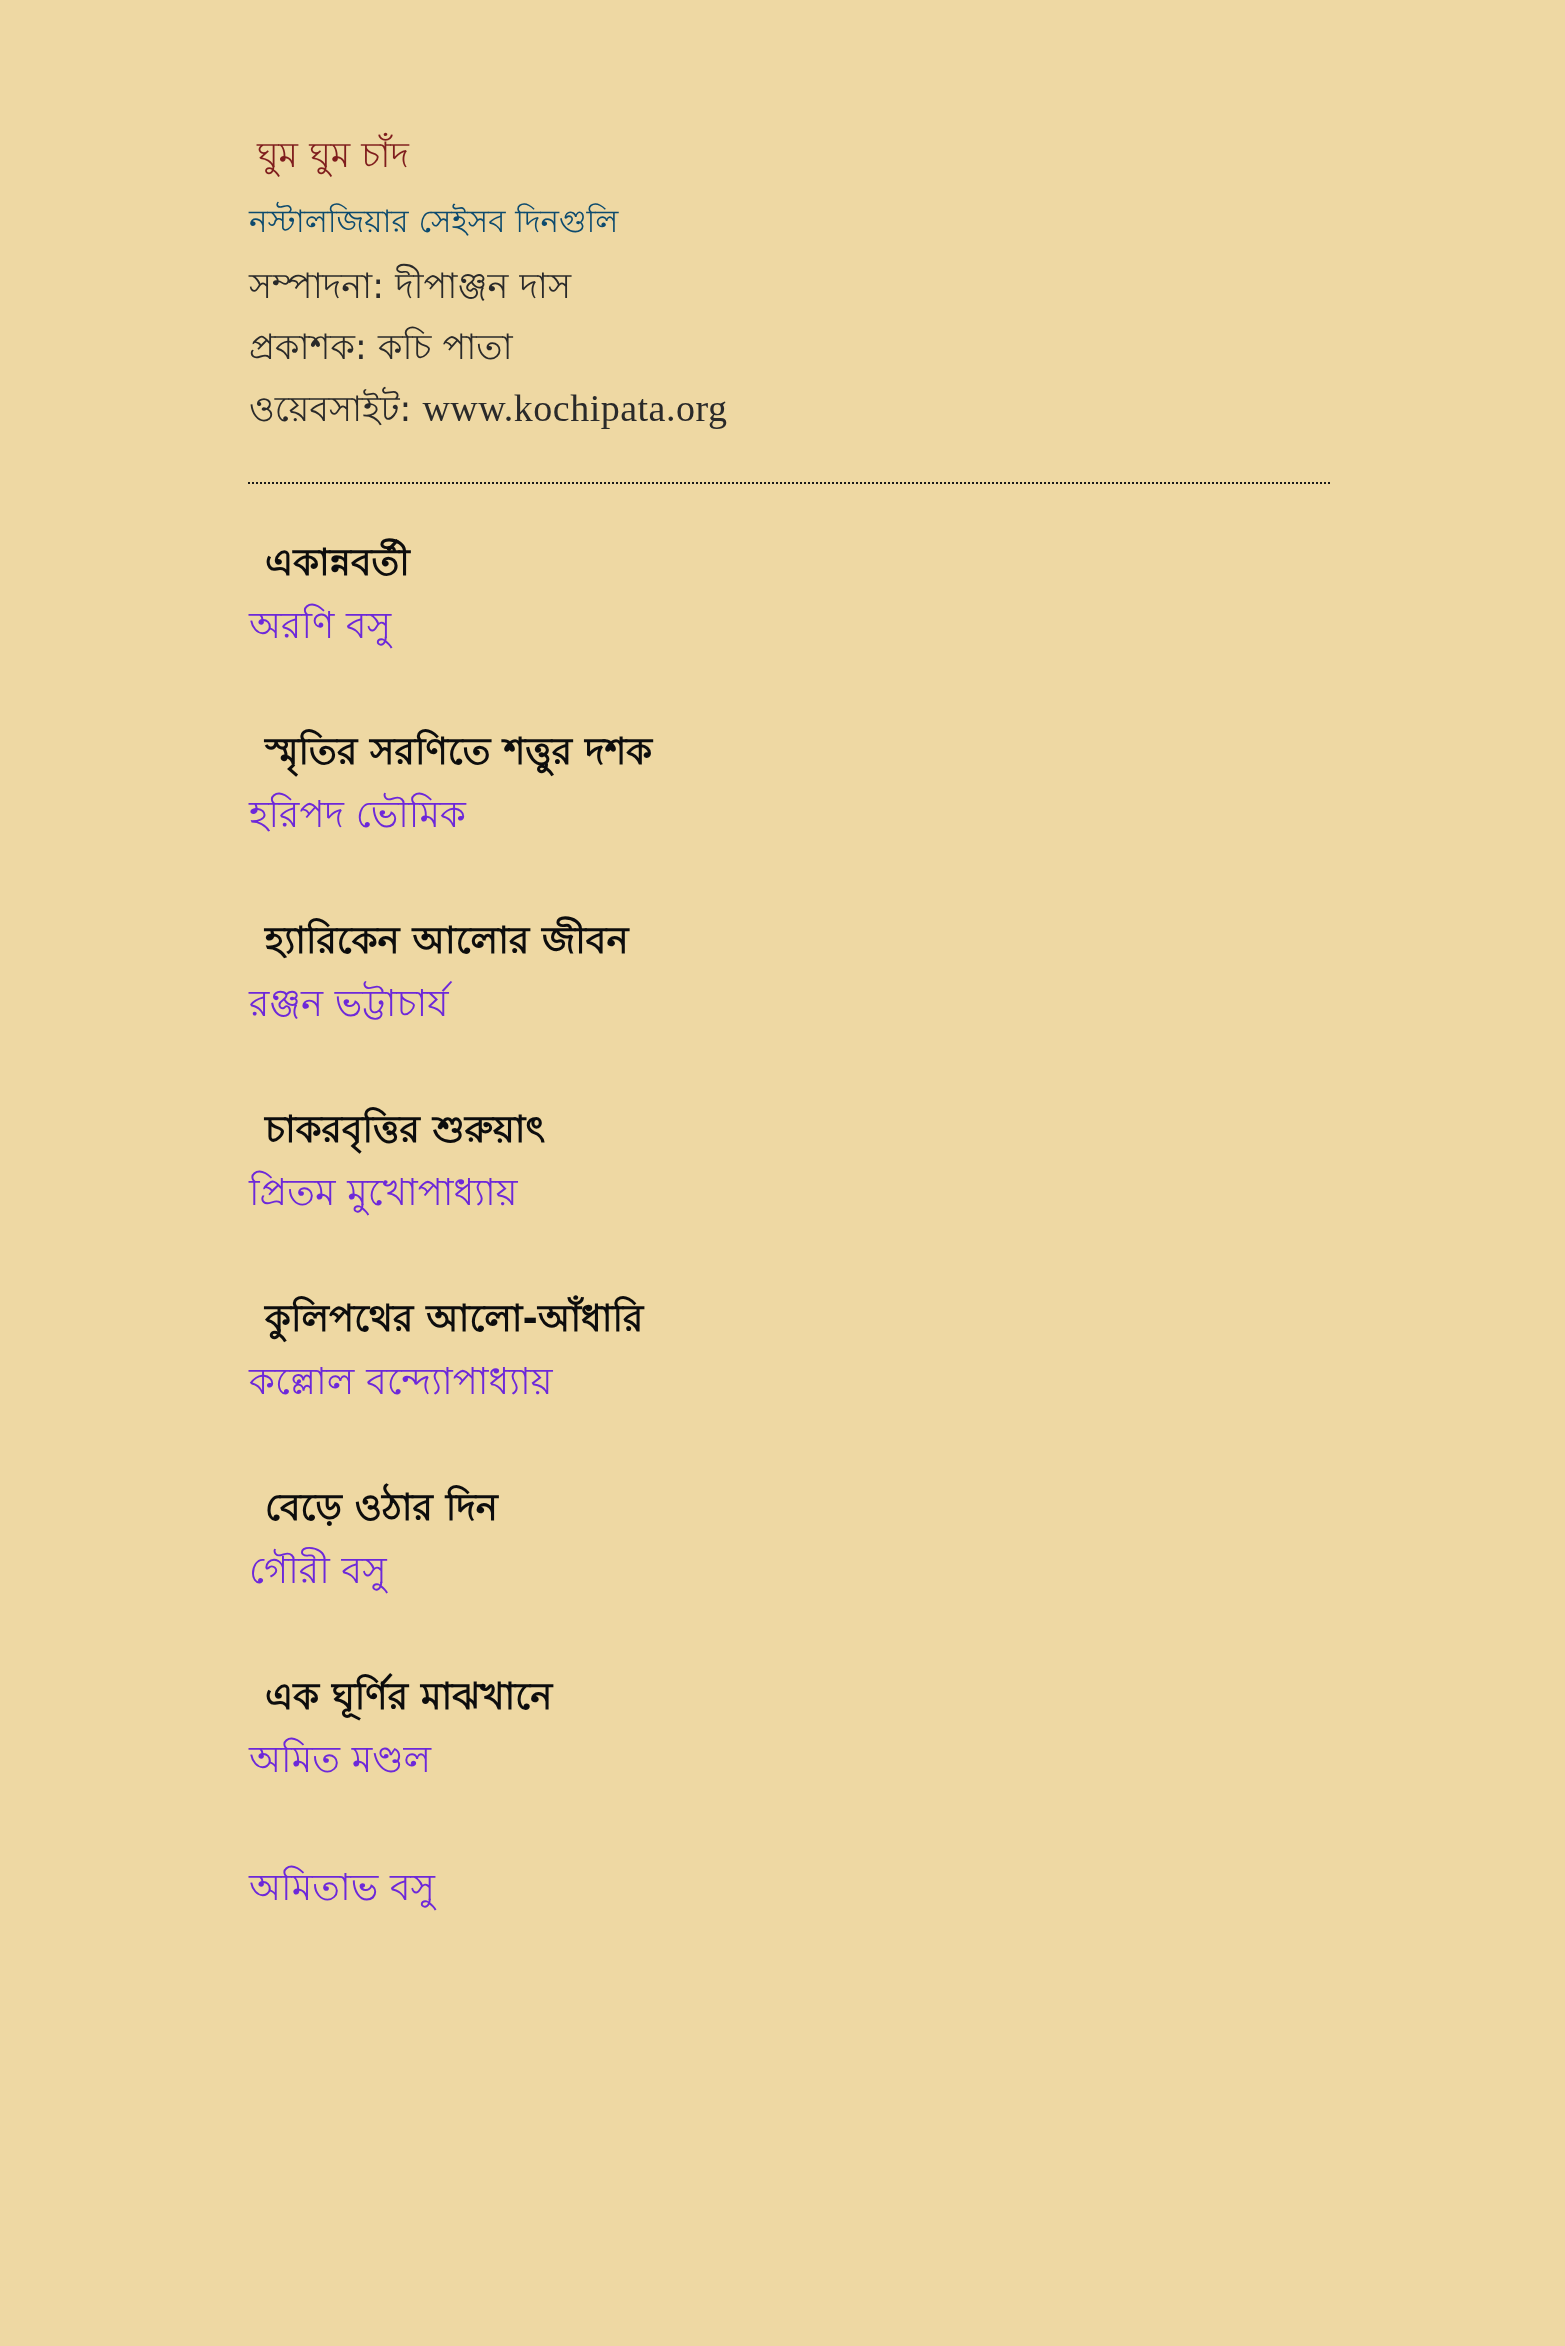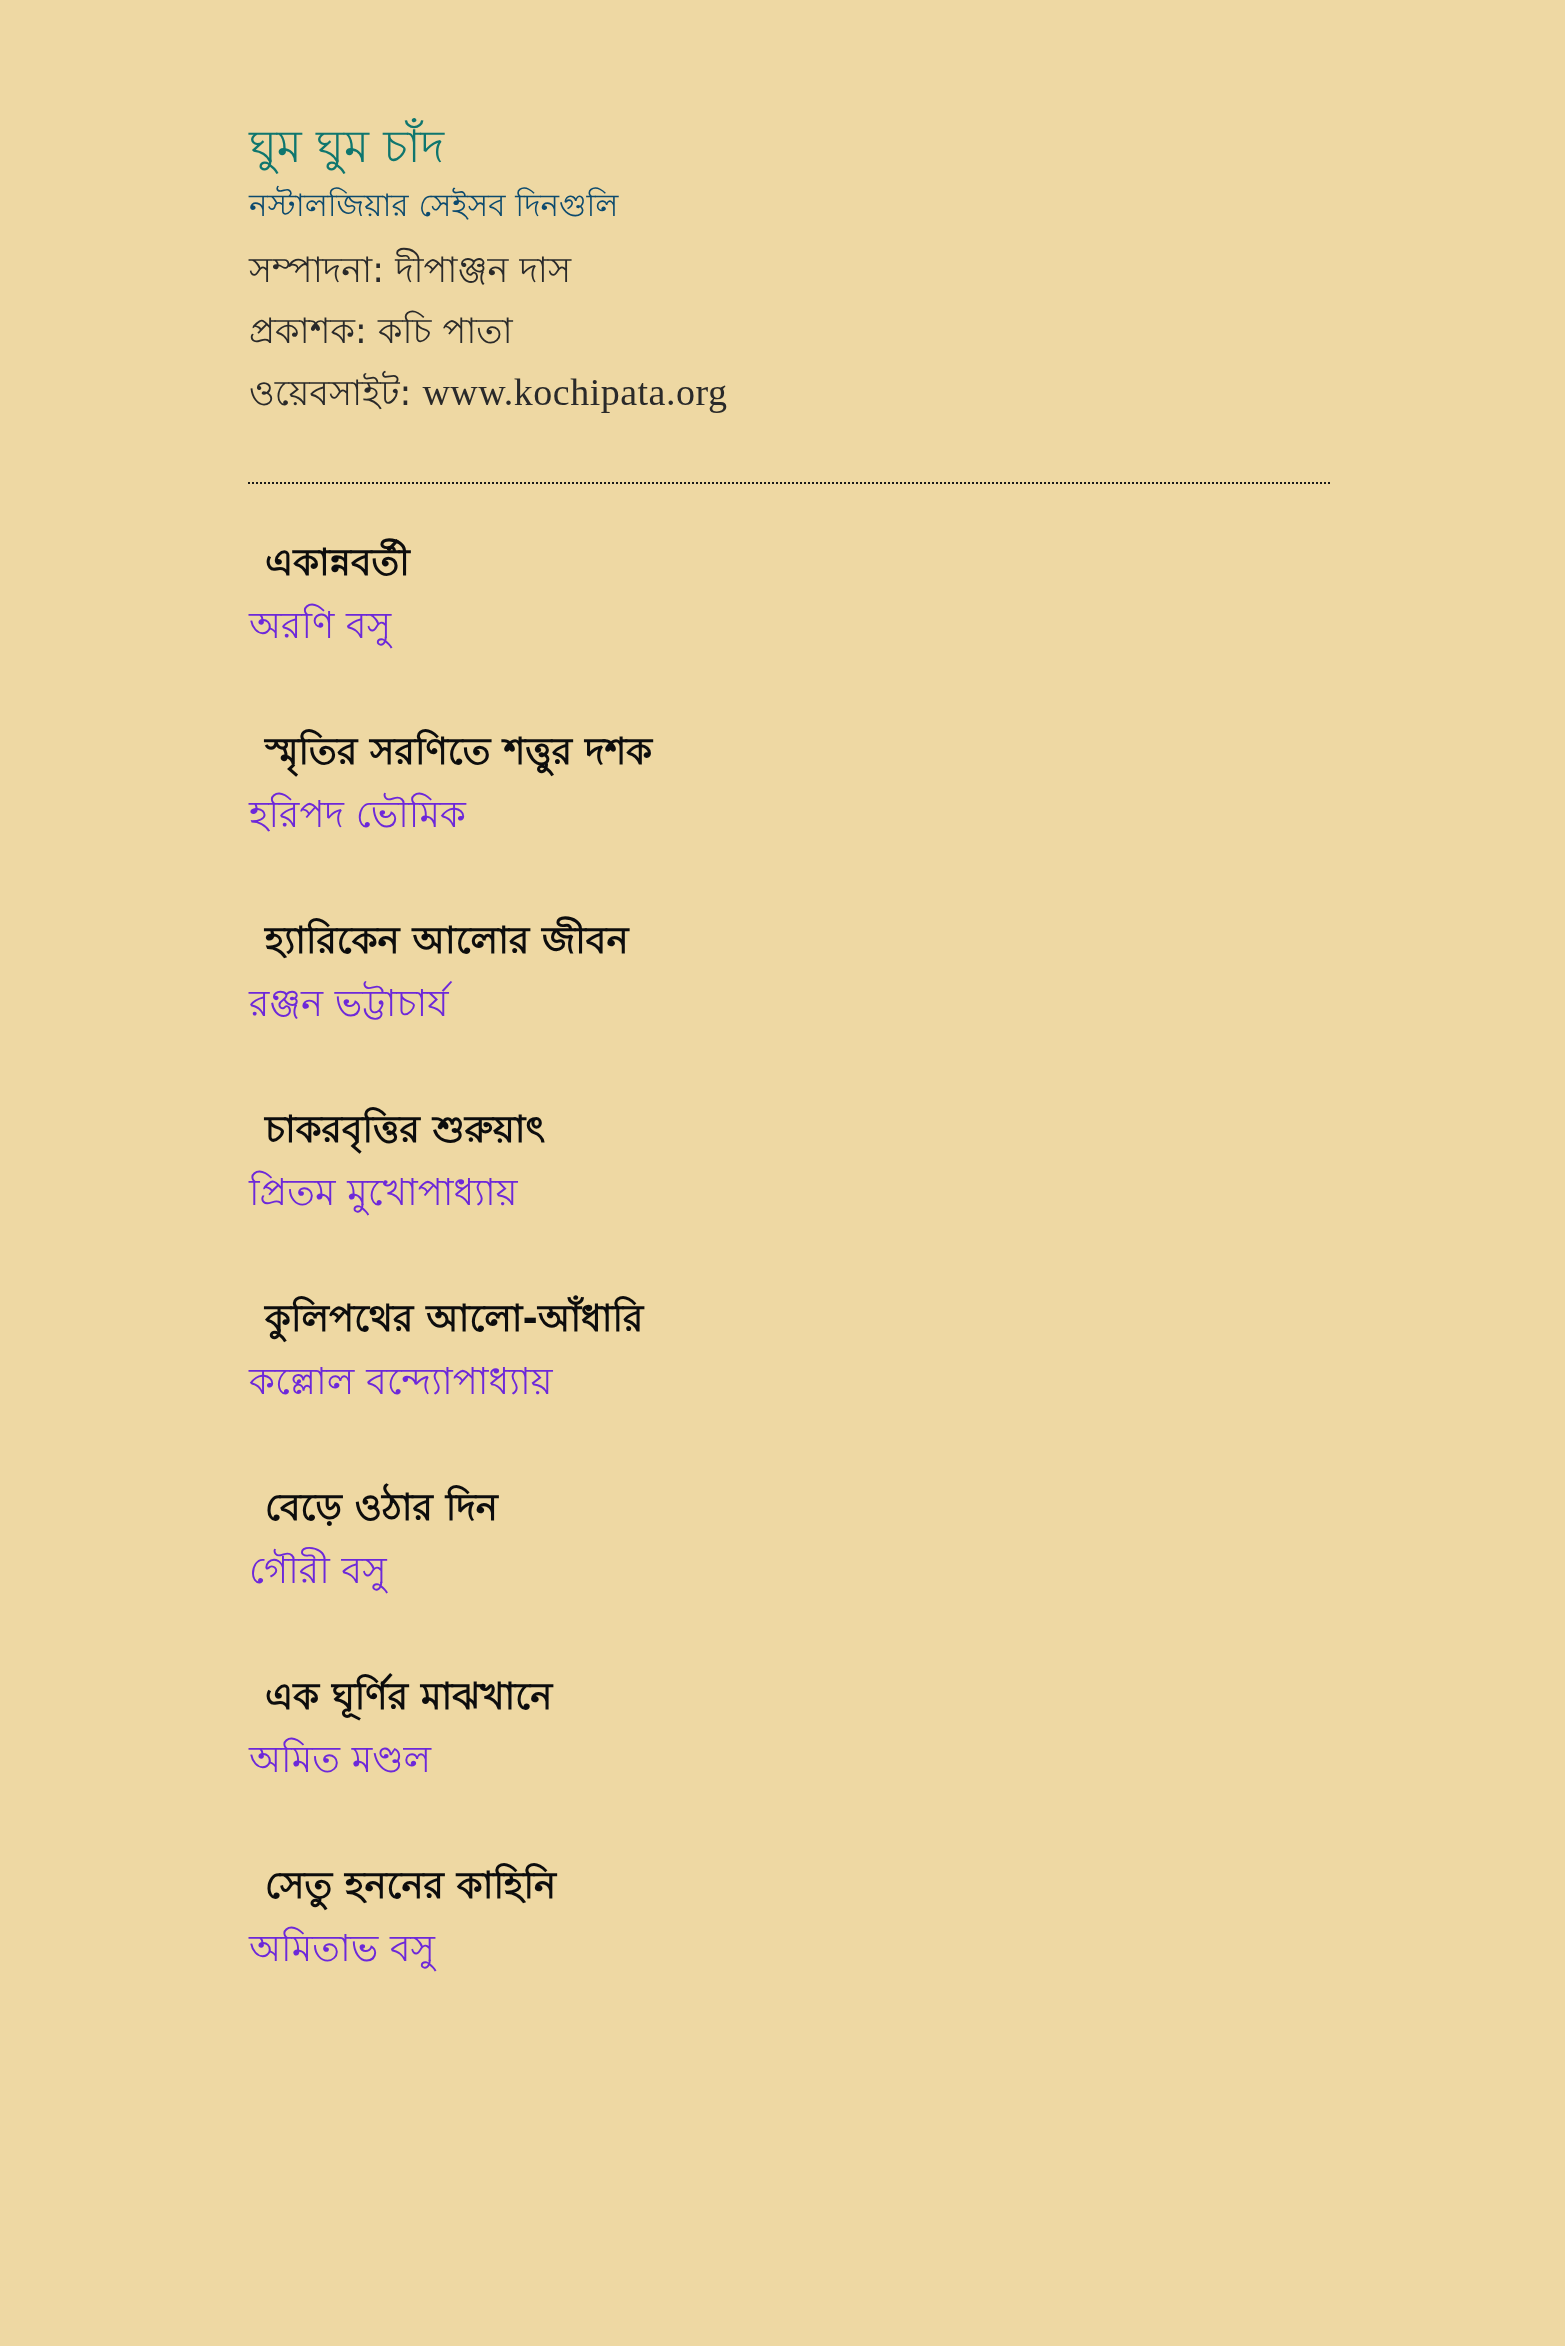--- a/index.html
+++ b/index.html
@@ -21,24 +21,24 @@
       top: 0;
       width: 1081px;
     }
     .header {
       position: absolute;
       left: 0;
       top: 112px;
       width: 1081px;
     }
     .book-title {
-      font-size: 45px;
+      font-size: 35px;
       line-height: 70px;
-      color: #0f766e;
-      margin: 0;
+      color: #7f1d1d;
+      margin: 8px;
       font-weight: normal;
       white-space: nowrap;
     }
     .book-subtitle {
       font-size: 31px;
       line-height: 47px;
       color: #0c4a6e;
       margin: 0;
       font-weight: normal;
       white-space: nowrap;
@@ -140,19 +140,18 @@
     </div>
     <div class="toc-entry">
       <div class="entry-title">বেড়ে ওঠার দিন</div>
       <div class="entry-author">গৌরী বসু</div>
     </div>
     <div class="toc-entry">
       <div class="entry-title">এক ঘূর্ণির মাঝখানে</div>
       <div class="entry-author">অমিত মণ্ডল</div>
     </div>
     <div class="toc-entry">
-      <div class="entry-title">সেতু হননের কাহিনি</div>
       <div class="entry-author">অমিতাভ বসু</div>
     </div>
   </div>
 
 </div>
 
 
 </body></html>

